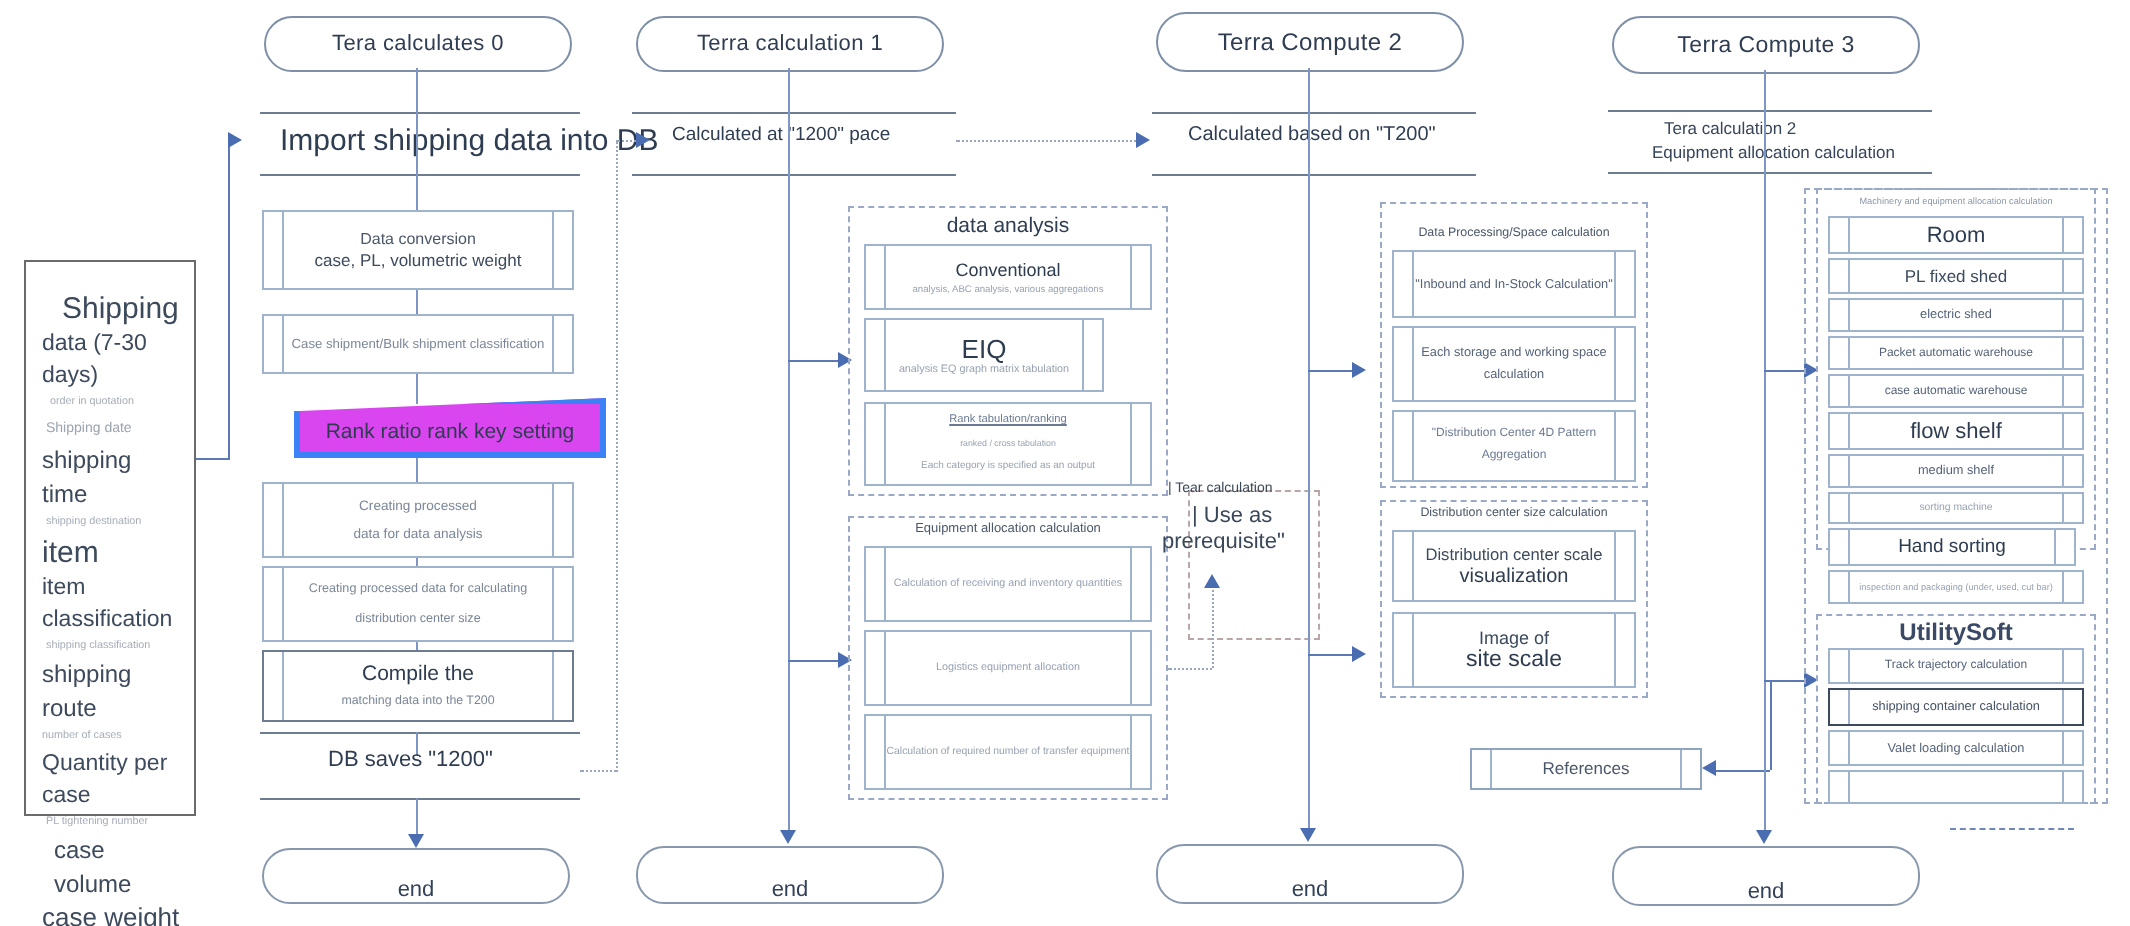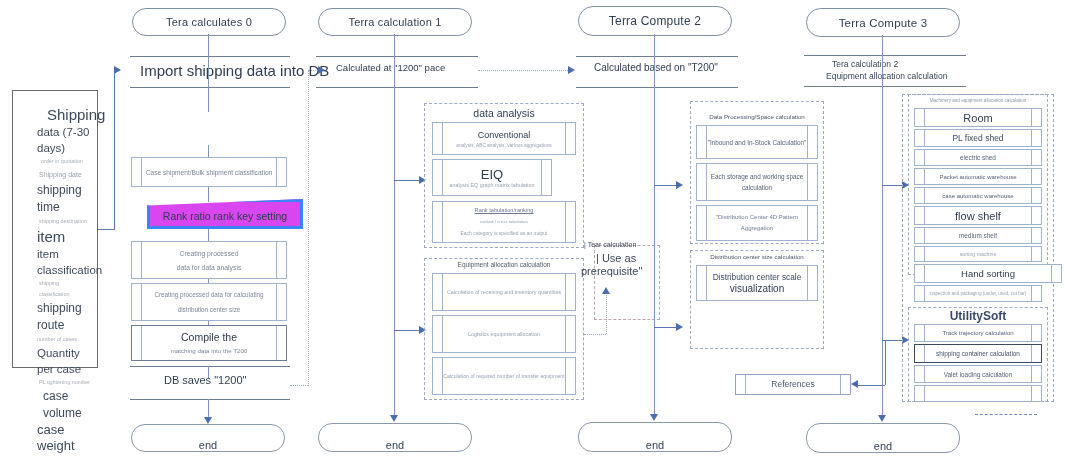--- a/index.html
+++ b/index.html
@@ -52,21 +52,21 @@
       border-bottom:4.5px solid transparent;border-left:7px solid #4a6cb0;}
   .arrow-l{position:absolute;width:0;height:0;border-top:4.5px solid transparent;
       border-bottom:4.5px solid transparent;border-right:7px solid #4a6cb0;}
   .arrow-d{position:absolute;width:0;height:0;border-left:4.5px solid transparent;
       border-right:4.5px solid transparent;border-top:7px solid #4a6cb0;}
   .arrow-u{position:absolute;width:0;height:0;border-left:4.5px solid transparent;
       border-right:4.5px solid transparent;border-bottom:7px solid #4a6cb0;}
 
   
   .legend{position:absolute;border:1.6px solid #6a6a6a;background:#fff;box-sizing:border-box;
-      padding:14px 6px 6px 24px;}
+      padding:14px 6px 6px 8px;margin-top:40px;}
   .legend .lg2{font-size:11.5px;color:#3d4a5c;line-height:16px;}
   .legend .sm{font-size:5.4px;color:#a6adb8;line-height:11px;}
   .legend .md{font-size:10px;color:#46525f;line-height:15px;}
   .legend .xl{font-size:15px;color:#3d4a5c;line-height:19px;}
   .legend .lgw{font-size:12px;color:#3d4a5c;line-height:17px;}
 
   
   .usoft{position:absolute;font-size:12px;font-weight:bold;color:#3a4a66;
       text-align:center;width:100%;}
 </style>
@@ -99,20 +99,24 @@
 
   <div class="lane-title" style="left:132px;top:8px;width:152px;height:26px;">
     <span>Tera calculates 0</span>
   </div>
   <div class="vline" style="left:208px;top:34px;height:22px;"></div>
   <div class="hline" style="left:130px;top:56px;width:160px;"></div>
   <div class="label-big" style="left:140px;top:62px;font-size:15px;">Import shipping data into DB</div>
   <div class="hline" style="left:130px;top:87px;width:160px;"></div>
   <div class="vline" style="left:208px;top:56px;height:56px;"></div>
 
+  <div class="step" style="left:131px;top:105px;width:156px;height:40px;">
+    <div class="t1">Data conversion</div>
+    <div class="t1" style="font-size:8.5px;color:#3c4a5c;">case, PL, volumetric weight</div>
+  </div>
   <div class="vline" style="left:208px;top:145px;height:13px;"></div>
 
   <div class="step" style="left:131px;top:157px;width:156px;height:30px;">
     <div class="t2" style="font-size:6.6px;color:#5a footer;">Case shipment/Bulk shipment classification</div>
   </div>
   <div class="vline" style="left:208px;top:187px;height:15px;"></div>
 
   <div class="trap" style="left:131px;top:199px;width:156px;height:30px;">
     <span>Rank ratio rank key setting</span>
   </div>
@@ -245,20 +249,24 @@
     <div class="t-xs" style="font-size:6px;color:#6b7a93;margin-top:4px;">Aggregation</div>
   </div>
 
   <div class="group" style="left:690px;top:250px;width:134px;height:99px;"></div>
   <div class="group-title" style="left:690px;top:253px;width:134px;font-size:6.2px;">Distribution center size calculation</div>
 
   <div class="step" style="left:696px;top:265px;width:122px;height:36px;">
     <div class="t1" style="font-size:8.3px;color:#3b4a5d;">Distribution center scale</div>
     <div class="t1" style="font-size:10px;color:#2e3c50;">visualization</div>
   </div>
+  <div class="step" style="left:696px;top:306px;width:122px;height:38px;">
+    <div class="t1" style="font-size:9px;color:#3b4a5d;">Image of</div>
+    <div class="t1" style="font-size:11.5px;color:#2e3c50;">site scale</div>
+  </div>
 
   <div class="step" style="left:735px;top:374px;width:116px;height:21px;border-color:#8fa4c0;">
     <div class="t1" style="font-size:8.5px;">References</div>
   </div>
   <div class="arrow-l" style="left:851px;top:380px;"></div>
   <div class="solid-h" style="left:858px;top:384.5px;width:27px;"></div>
   <div class="solid-v" style="left:885px;top:340px;height:45px;"></div>
 
   <div class="lane-title" style="left:806px;top:8px;width:152px;height:27px;">
     <span style="font-size:11.5px;">Terra Compute 3</span>
@@ -303,21 +311,21 @@
   </div>
   <div class="step" style="left:914px;top:206px;width:128px;height:19px;">
     <div style="font-size:11px;color:#2e3c50;">flow shelf</div>
   </div>
   <div class="step" style="left:914px;top:227px;width:128px;height:17px;">
     <div style="font-size:6.4px;color:#55637a;">medium shelf</div>
   </div>
   <div class="step" style="left:914px;top:246px;width:128px;height:16px;">
     <div style="font-size:5.2px;color:#97a2b2;">sorting machine</div>
   </div>
-  <div class="step" style="left:914px;top:264px;width:148px;height:19px;">
+  <div class="step" style="left:914px;top:264px;width:124px;height:19px;">
     <div style="font-size:9.5px;color:#2e3c50;">Hand sorting</div>
   </div>
   <div class="step" style="left:914px;top:285px;width:128px;height:17px;">
     <div style="font-size:4.6px;color:#97a2b2;">inspection and packaging (under, used, cut bar)</div>
   </div>
 
   <div class="group" style="left:908px;top:307px;width:140px;height:95px;"></div>
   <div class="usoft" style="left:908px;top:309px;width:140px;">UtilitySoft</div>
 
   <div class="step" style="left:914px;top:324px;width:128px;height:18px;">

